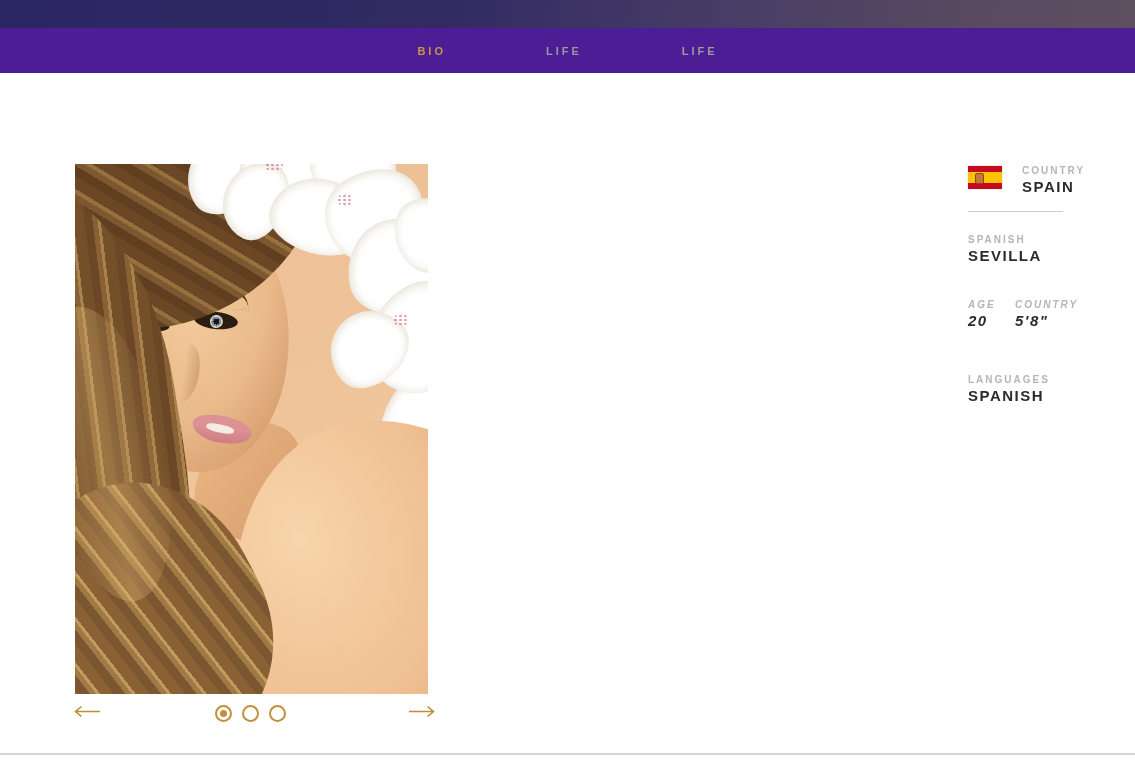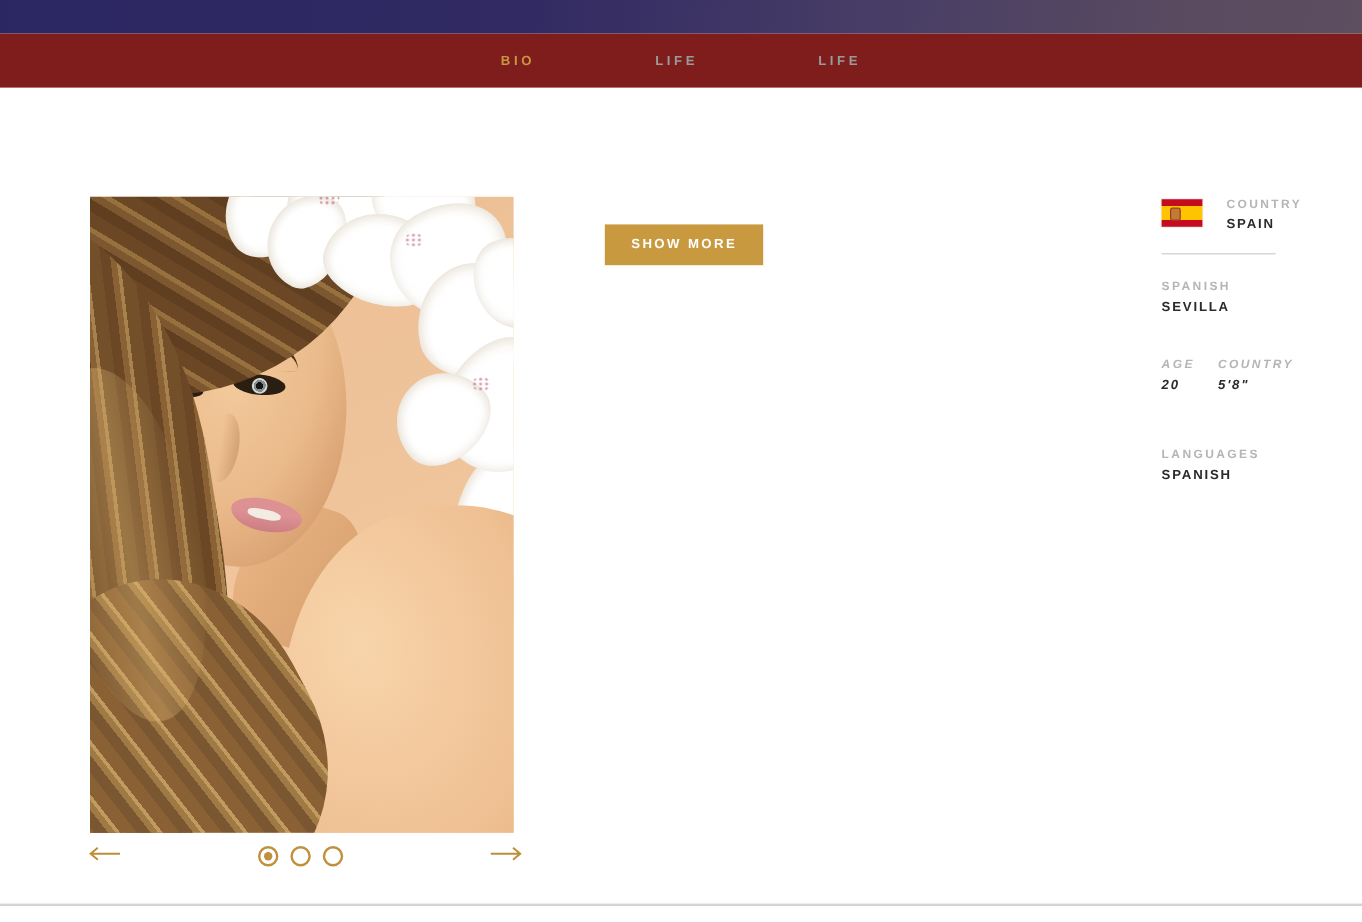--- a/index.html
+++ b/index.html
@@ -7,21 +7,21 @@
     width:1135px;height:768px;position:relative;overflow:hidden;
     background:#ffffff;font-family:"Liberation Sans", sans-serif;
   }
   
   .top-band{
     position:absolute;left:0;top:0;width:1135px;height:28px;
     background:linear-gradient(94deg,#2b2762 0%,#312a63 38%,#473d66 64%,#594a60 86%,#5d4e60 100%);
   }
   .nav-bar{
     position:absolute;left:0;top:28px;width:1135px;height:45px;
-    background:#7f1d1d;display:flex;align-items:center;justify-content:center;gap:88px;
+    background:#4c1d95;display:flex;align-items:center;justify-content:center;gap:88px;
   }
   .tab{
     font-size:11px;font-weight:bold;letter-spacing:3px;color:#9a9a9a;cursor:pointer;
     background:none;border:none;font-family:inherit;
   }
   .tab.active{color:#c6973e;}
   
   .photo-frame{
     position:absolute;left:75px;top:164px;width:353px;height:530px;overflow:hidden;
     background:linear-gradient(160deg,#ecbd93 0%,#f0c59c 55%,#f4cda4 100%);
@@ -93,21 +93,21 @@
     margin:-3.5px 0 0 -3.5px;border-radius:50%;background:#c0903c;}
   
   .bio{position:absolute;left:504px;top:170px;width:400px;}
   .section-label{margin:0;font-size:11px;font-weight:bold;letter-spacing:3px;color:#9b9b9b;line-height:13px;}
   .bio-text{margin:30px 0 0 0;width:392px;font-size:14.5px;line-height:24px;color:#4f4f4f;}
   .show-more{margin-top:17px;background:#c8993f;color:#ffffff;border:none;cursor:pointer;
     font-family:inherit;font-size:11px;font-weight:bold;letter-spacing:2px;padding:11px 22px;}
   
   .facts{position:absolute;left:968px;top:164px;width:140px;}
   .fact-label{font-size:10px;font-weight:bold;letter-spacing:2px;color:#b5b5b5;line-height:11px;}
-  .fact-value{font-size:11px;font-weight:bold;letter-spacing:1.5px;color:#2b2b2b;margin-top:4px;line-height:14px;}
+  .fact-value{font-size:15px;font-weight:bold;letter-spacing:1.5px;color:#2b2b2b;margin-top:4px;line-height:14px;}
   .country-row{position:absolute;left:0;top:1px;display:flex;gap:20px;}
   .flag{width:34px;height:23px;margin-top:1px;position:relative;flex:none;
     background:linear-gradient(180deg,#c60b1e 0 25%,#ffc400 25% 75%,#c60b1e 75%);
     box-shadow:0 0 0 1px rgba(0,0,0,.06);}
   .flag::after{content:"";position:absolute;left:7px;top:7px;width:7px;height:9px;
     background:#c27b35;border:1px solid #9c3b23;border-radius:2px;}
   .divider{position:absolute;left:0;top:47px;width:95px;height:1px;background:#cccccc;}
   .hometown{position:absolute;left:0;top:70px;}
   .pair{position:absolute;left:0;top:135px;display:flex;font-style:italic;}
   .pair .col1{width:47px;}
@@ -170,21 +170,20 @@
     <path d="M1 6.5 H25 M19.5 1.5 L25.5 6.5 L19.5 11.5" fill="none" stroke="#bd8d3a" stroke-width="1.6"></path>
   </svg>
 </button>
 <div class="dots">
   <span class="dot active"></span>
   <span class="dot"></span>
   <span class="dot"></span>
 </div>
 
 <section class="bio">
-  <button class="show-more">SHOW MORE</button>
 </section>
 
 <aside class="facts">
   <div class="country-row">
     <div class="flag"></div>
     <div>
       <div class="fact-label">COUNTRY</div>
       <div class="fact-value">SPAIN</div>
     </div>
   </div>

